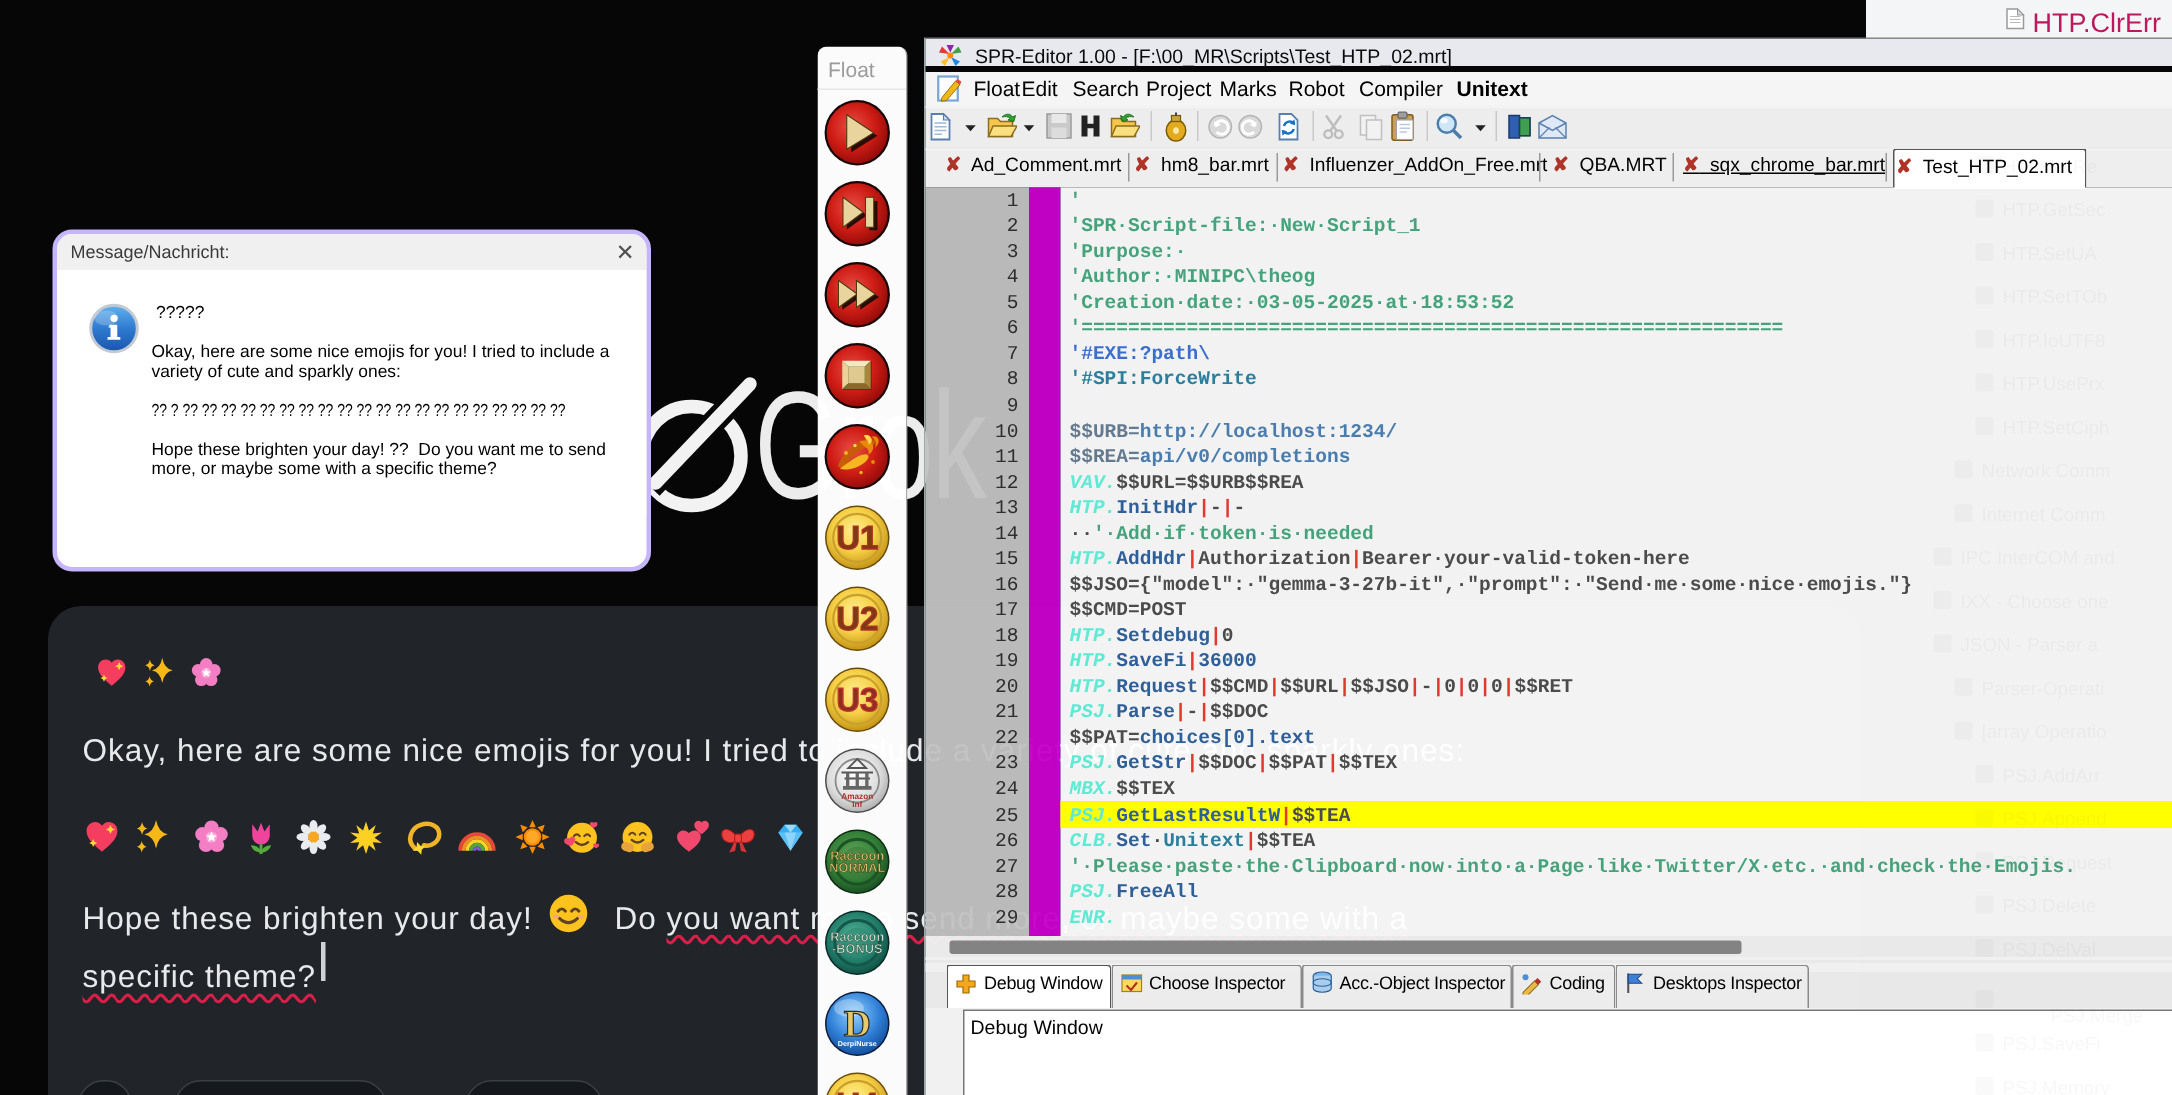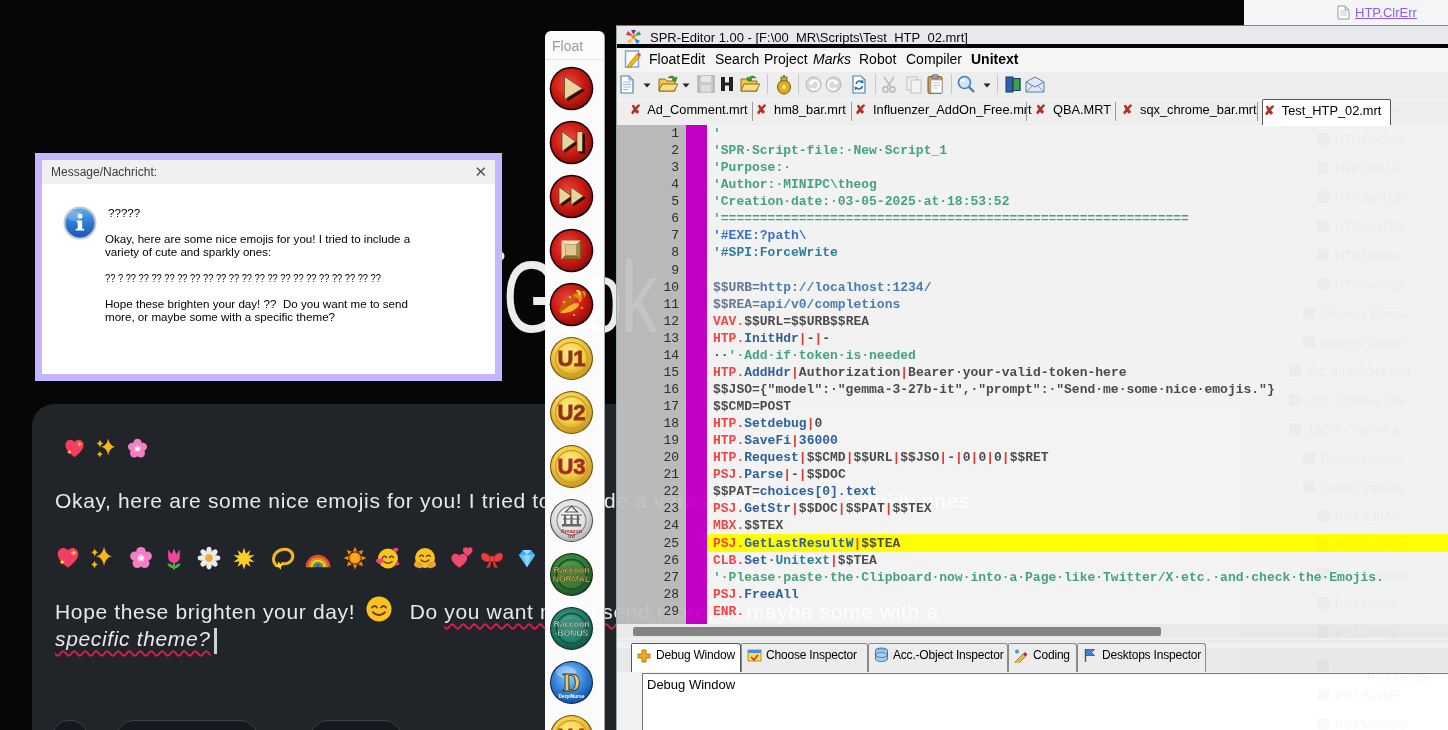--- a/index.html
+++ b/index.html
@@ -12,21 +12,21 @@
 #cursor{left:214px;top:628px;width:2.5px;height:26px;background:#cfd2d4;}
 .cbtn{border:1px solid #3b4046;background:#15181c;border-radius:18px;height:36px;top:720px;}
 
 #grokword{left:503px;top:246px;font-size:102px;line-height:102px;color:#ececec;transform:scaleX(0.72);transform-origin:0 0;letter-spacing:-2px;}
 
 #float{left:545px;top:31px;width:59px;height:699px;background:rgba(255,255,255,0.985);border-radius:6px 6px 0 0;border-right:1px solid rgba(150,150,150,0.85);}
 #float .title{position:absolute;left:7px;top:7px;font-size:14px;color:#9b9b9b;}
 #float .tdiv{position:absolute;left:0;top:28px;width:100%;height:1px;background:#e7e7e7;}
 .fbtn{position:absolute;left:4px;width:45px;height:45px;}
 
-#dialog{left:35px;top:153px;width:467px;height:228px;background:#fff;border-radius:0;border:7px solid #c4b5fd;box-sizing:border-box;overflow:hidden;}
+#dialog{left:35px;top:153px;width:399px;height:228px;background:#fff;border-radius:13px;border:3px solid #c4b5fd;box-sizing:border-box;overflow:hidden;}
 #dialog .titlebar{position:absolute;left:0;top:0;width:100%;height:24px;background:#f0f0f0;}
 #dialog .titlebar span{position:absolute;left:9px;top:5px;font-size:12px;color:#3a3a3a;}
 #dialog .x{position:absolute;right:8px;top:3px;font-size:15px;color:#505050;font-weight:400;}
 #dialog .body{position:absolute;left:0;top:24px;width:100%;height:164px;background:#fff;}
 #dialog .dtext{position:absolute;left:63px;top:22px;font-size:11.6px;line-height:13px;color:#000;white-space:pre;letter-spacing:0;}
 #dialog .footer{position:absolute;left:0;top:188px;width:100%;height:40px;background:#f1f1f1;}
 #okbtn{position:absolute;left:306px;top:9px;width:84px;height:21px;background:#fdfdfd;border:1px solid #999;border-bottom-color:#5a5a5a;border-right-color:#777;border-radius:4px;font-size:12px;text-align:center;line-height:19px;color:#111;box-sizing:border-box;}
 
 #editor{left:616px;top:25px;width:832px;height:705px;border-left:1px solid #9aa;border-top:1px solid rgba(130,130,130,0.9);box-sizing:border-box;}
 #etitle{position:absolute;left:0;top:0;width:100%;height:18px;background:rgba(238,241,246,0.97);}
@@ -45,37 +45,37 @@
 #gutter pre{margin:0;position:absolute;top:0;right:7px;text-align:right;font:13px/17.06px "Liberation Mono",monospace;color:#2e2e2e;}
 #magenta{position:absolute;left:69px;top:99px;width:21px;height:499px;background:rgba(198,0,200,0.97);}
 #codebg{position:absolute;left:90px;top:99px;width:742px;height:499px;background:rgba(255,255,255,0.95);}
 #yellowline{position:absolute;left:90px;top:508px;width:742px;height:18px;background:#ffff00;}
 #code{position:absolute;left:96px;top:99px;margin:0;font:bold 13px/17.06px "Liberation Mono",monospace;color:#4b4b4b;white-space:pre;}
 .cg{color:#45a37c;font-weight:bold;}
 .cb{color:#3a6fd0;}
 .ct{color:#2b7f9c;}
 .cs{color:#4a7dad;}
 .cs2{color:#63798f;}
-.co{color:#ef4444;}
+.co{color:#5eead4;font-style:italic;}
 .cm{color:#2e5f98;}
 .cr{color:#e03a2f;}
 
 #hscroll{position:absolute;left:0;top:598px;width:100%;height:16px;background:rgba(241,241,241,0.97);}
 #hthumb{position:absolute;left:16px;top:3px;width:528px;height:9px;background:#838383;border-radius:2px;}
 #btabs{position:absolute;left:0;top:616px;width:100%;height:30px;background:rgba(240,240,240,0.97);}
 .btab{position:absolute;top:1px;height:29px;font-size:12px;letter-spacing:-0.2px;color:#000;background:rgba(236,236,236,0.9);border:1px solid #8a8a8a;border-bottom:none;border-radius:2px 3px 0 0;white-space:nowrap;box-sizing:border-box;}
 #debugpanel{position:absolute;left:0;top:646px;width:100%;height:59px;background:rgba(248,248,248,0.97);}
 #debugbox{position:absolute;left:25px;top:1px;width:810px;height:58px;background:rgba(255,255,255,0.95);border:1px solid #767676;}
 #debugbox span{position:absolute;left:4px;top:3px;font-size:13px;color:#000;}
 
 .ghost{position:absolute;font-size:12.5px;color:rgba(40,40,40,0.035);white-space:nowrap;}
 .ghosti{position:absolute;width:12px;height:12px;background:rgba(60,60,60,0.032);border-radius:2px;}
 
 #topright{left:1244px;top:0;width:204px;height:25px;background:#f4f5f7;border-bottom:1px solid #d8d8d8;}
-#topright span{position:absolute;left:111px;top:5px;font-size:13px;color:#8b5cf6;text-decoration:underline;}
+#topright span{position:absolute;left:111px;top:5px;font-size:18px;color:#be185d;}
 </style></head>
 <body>
 
 <svg class="abs" style="left:414px;top:246px;" width="100" height="112" viewBox="0 0 100 112">
   <circle cx="47" cy="58" r="33" fill="none" stroke="#f2f2f2" stroke-width="9"></circle>
   <line x1="20" y1="79" x2="88" y2="8" stroke="#060606" stroke-width="16"></line>
   <line x1="23" y1="76" x2="86" y2="10" stroke="#f2f2f2" stroke-width="9" stroke-linecap="round"></line>
 </svg>
 <div class="abs" id="grokword">Grok</div>
 
@@ -247,21 +247,21 @@
   <svg style="position:absolute;left:425px;top:0;" width="26" height="26" viewBox="0 0 24 24">
       <use href="#ebow"></use>
     </svg>
   <svg style="position:absolute;left:460px;top:0;" width="26" height="26" viewBox="0 0 24 24">
       <use href="#egem"></use>
     </svg>
 </div>
 <div class="abs chattext" id="chatline2" style="left:55px;top:594px;">Hope these brighten your day! <svg style="vertical-align:-5px;margin-left:2px;margin-right:3px;" width="30" height="30" viewBox="0 0 24 24">
       <use href="#esmile"></use>
     </svg>&nbsp; Do <span class="wavy">you want me to send more, or maybe some with a</span></div>
-<div class="abs chattext" id="chatline3" style="left:55px;top:627px;font-style:italic;"><span class="wavy">specific theme?</span></div>
+<div class="abs chattext" id="chatline3" style="left:55px;top:640px;"><span class="wavy">specific theme?</span></div>
 <div class="abs" id="cursor"></div>
 <div class="abs cbtn" style="left:52px;width:34px;border-radius:17px;"></div>
 <div class="abs cbtn" style="left:116px;width:140px;"></div>
 <div class="abs cbtn" style="left:310px;width:90px;"></div>
 
 <svg width="0" height="0" style="position:absolute;">
   <defs>
     <radialGradient id="gred" cx="0.42" cy="0.4" r="0.65">
         <stop offset="0" stop-color="#e85048"></stop>
         <stop offset="0.55" stop-color="#cf1d15"></stop>
@@ -430,21 +430,21 @@
   <div id="emenu">
     <svg style="position:absolute;left:7px;top:2px;" width="18" height="19" viewBox="0 0 18 19">
       <rect x="1.5" y="1" width="13" height="16" fill="#fff" stroke="#7ba7d7" stroke-width="1.5"></rect>
       <path d="M4 15 L13 4 L16 6.5 L7 17 L3.5 17.5 Z" fill="#f2b616" stroke="#8a6a00" stroke-width="0.6"></path>
       <path d="M13 4 L16 6.5 L17 4.5 L14.5 2.8 Z" fill="#e5493a"></path>
     </svg>
     <span class="mi" style="left:32px;">Float</span>
     <span class="mi" style="left:64px;">Edit</span>
     <span class="mi" style="left:98px;">Search</span>
     <span class="mi" style="left:147px;">Project</span>
-    <span class="mi" style="left:196px;font-style:italic;">Marks</span>
+    <span class="mi" style="left:196px;">Marks</span>
     <span class="mi" style="left:242px;">Robot</span>
     <span class="mi" style="left:289px;">Compiler</span>
     <span class="mi" style="left:354px;font-weight:bold;">Unitext</span>
   </div>
   <div id="etoolbar">
     <svg style="position:absolute;left:1px;top:4px;" width="18" height="19" viewBox="0 0 18 19">
         <path d="M3 1 h8 l4 4 v13 h-12 z" fill="#fff" stroke="#5b7fae" stroke-width="1.2"></path>
         <path d="M11 1 l4 4 h-4 z" fill="#cfe0f2" stroke="#5b7fae" stroke-width="0.8"></path>
         <g stroke="#9db8d8" stroke-width="1">
           <line x1="5" y1="7" x2="13" y2="7"></line>
@@ -548,21 +548,21 @@
   </path></div>
   <div id="etabs">
     <span class="tab" style="left:13px;"><span class="tabx">✘</span>&nbsp; Ad_Comment.mrt</span>
     <div class="tabsep" style="left:135px;"></div>
     <span class="tab" style="left:139px;"><span class="tabx">✘</span>&nbsp; hm8_bar.mrt</span>
     <div class="tabsep" style="left:234px;"></div>
     <span class="tab" style="left:238px;"><span class="tabx">✘</span>&nbsp; Influenzer_AddOn_Free.mrt</span>
     <div class="tabsep" style="left:409px;"></div>
     <span class="tab" style="left:418px;"><span class="tabx">✘</span>&nbsp; QBA.MRT</span>
     <div class="tabsep" style="left:498px;"></div>
-    <span class="tab" style="left:505px;"><span class="tabx">✘</span>&nbsp; sqx_chrome_bar.mrt</span>
+    <span class="tab" style="left:505px;text-decoration:underline;"><span class="tabx">✘</span>&nbsp; sqx_chrome_bar.mrt</span>
     <div class="tabsep" style="left:640px;"></div>
     <div id="tabactive"></div>
     <span class="tab" style="left:647px;top:4px;"><span class="tabx">✘</span>&nbsp; Test_HTP_02.mrt</span>
   </div>
   <div id="gutter">
       <pre>  1
   2
   3
   4
   5

